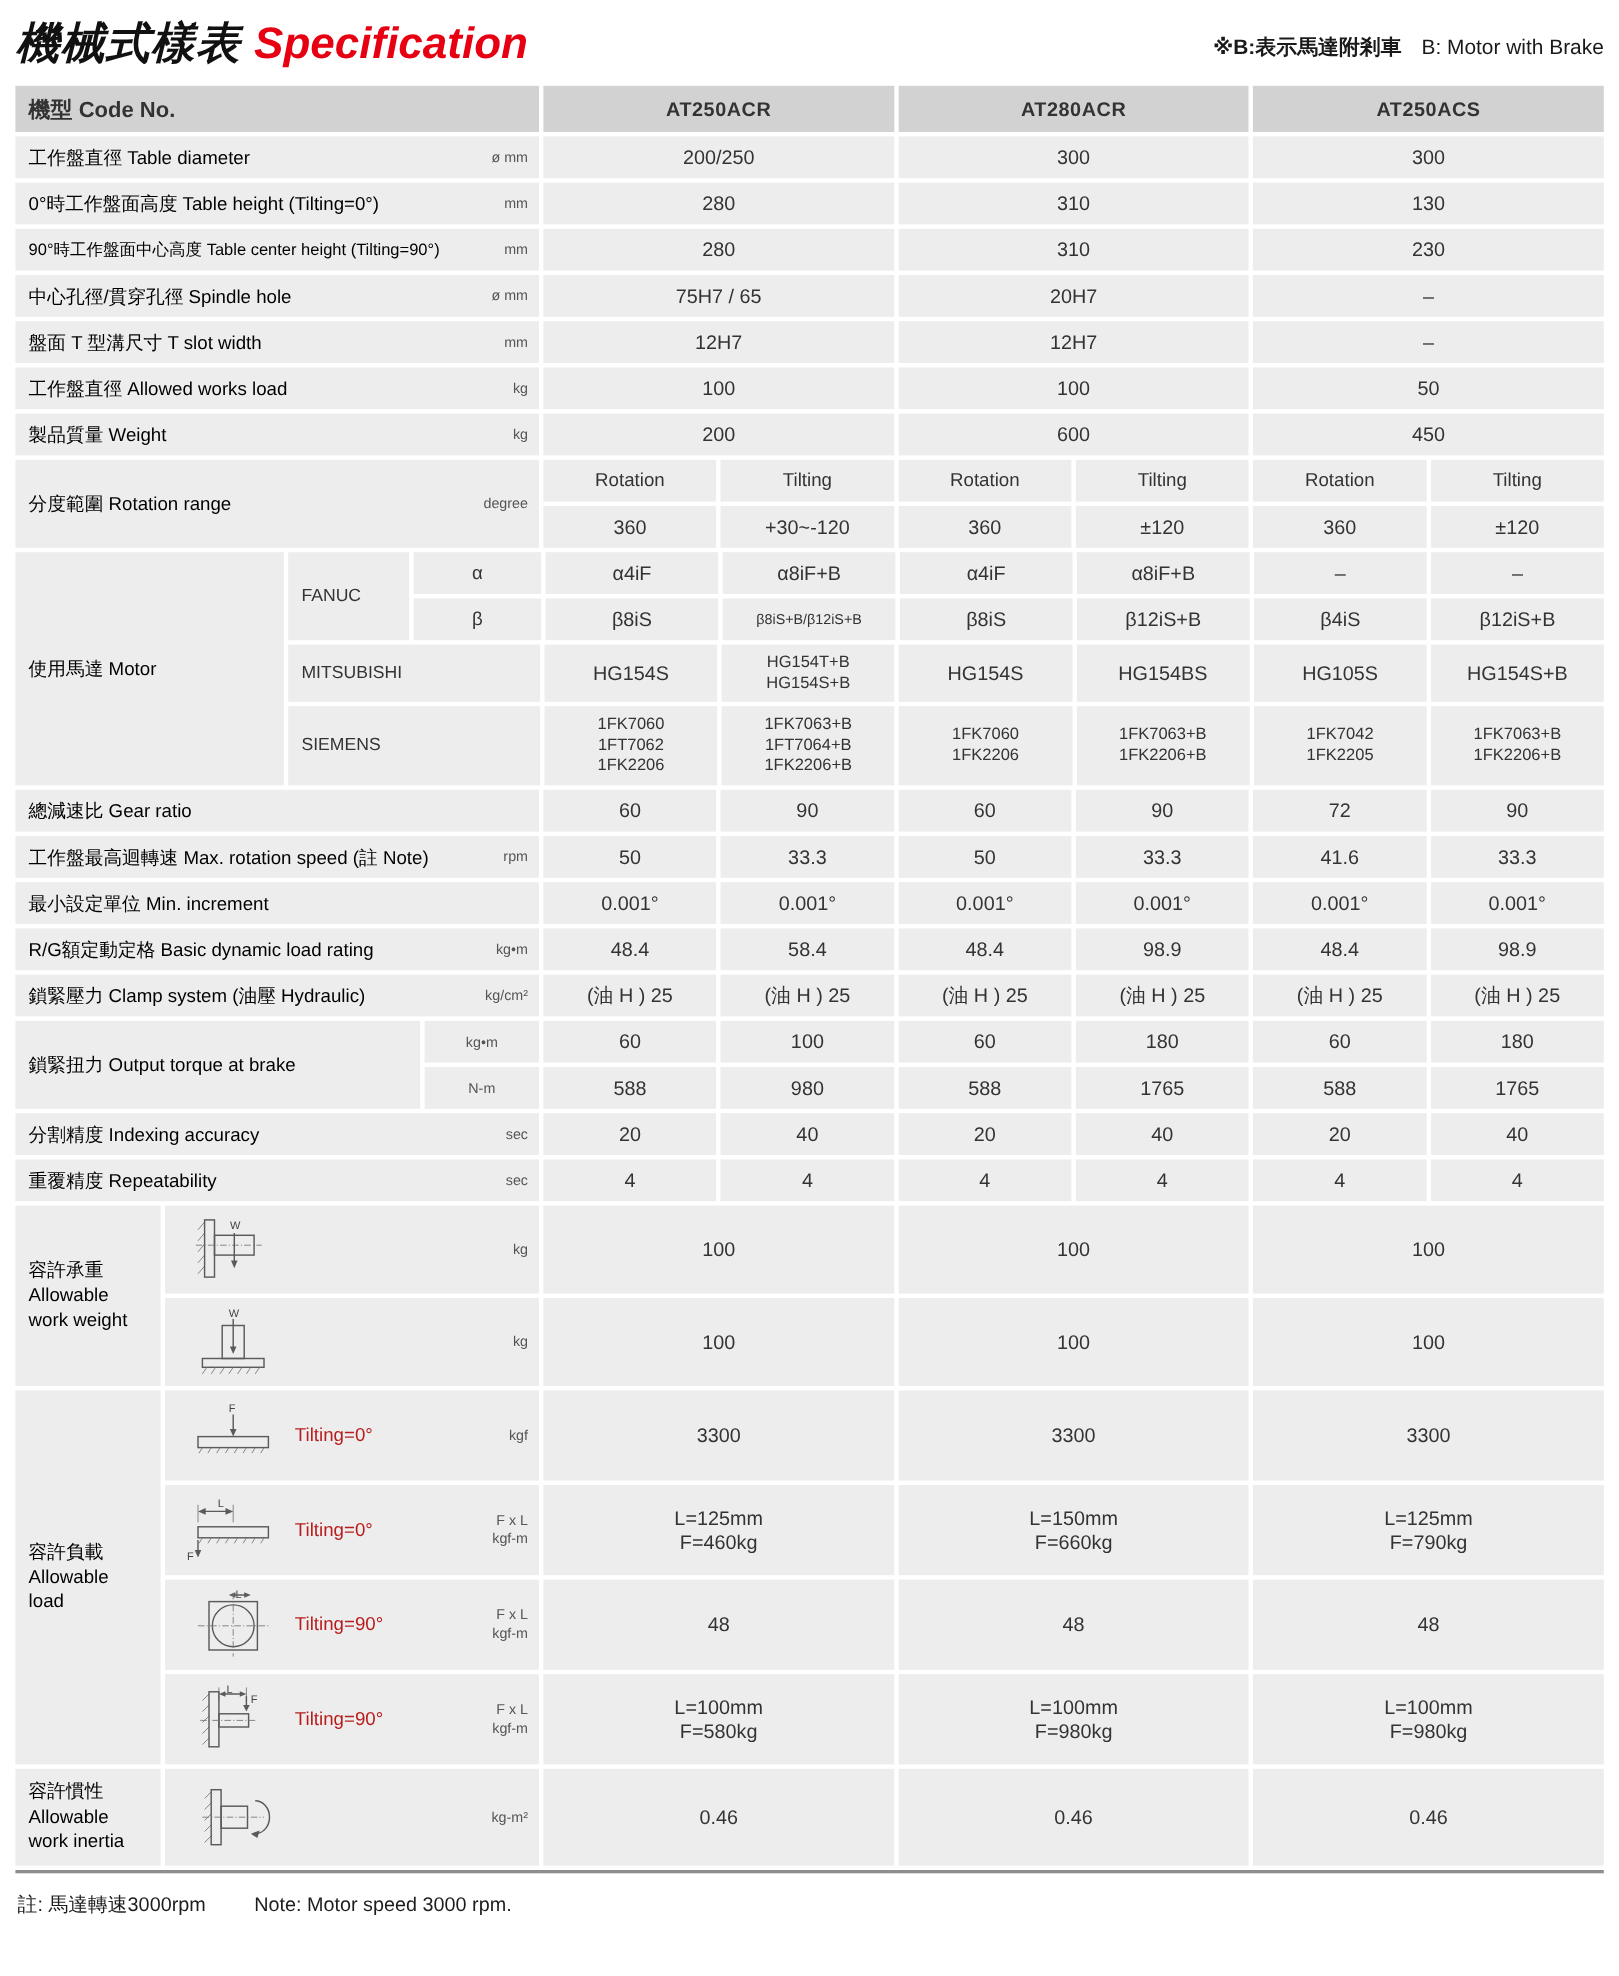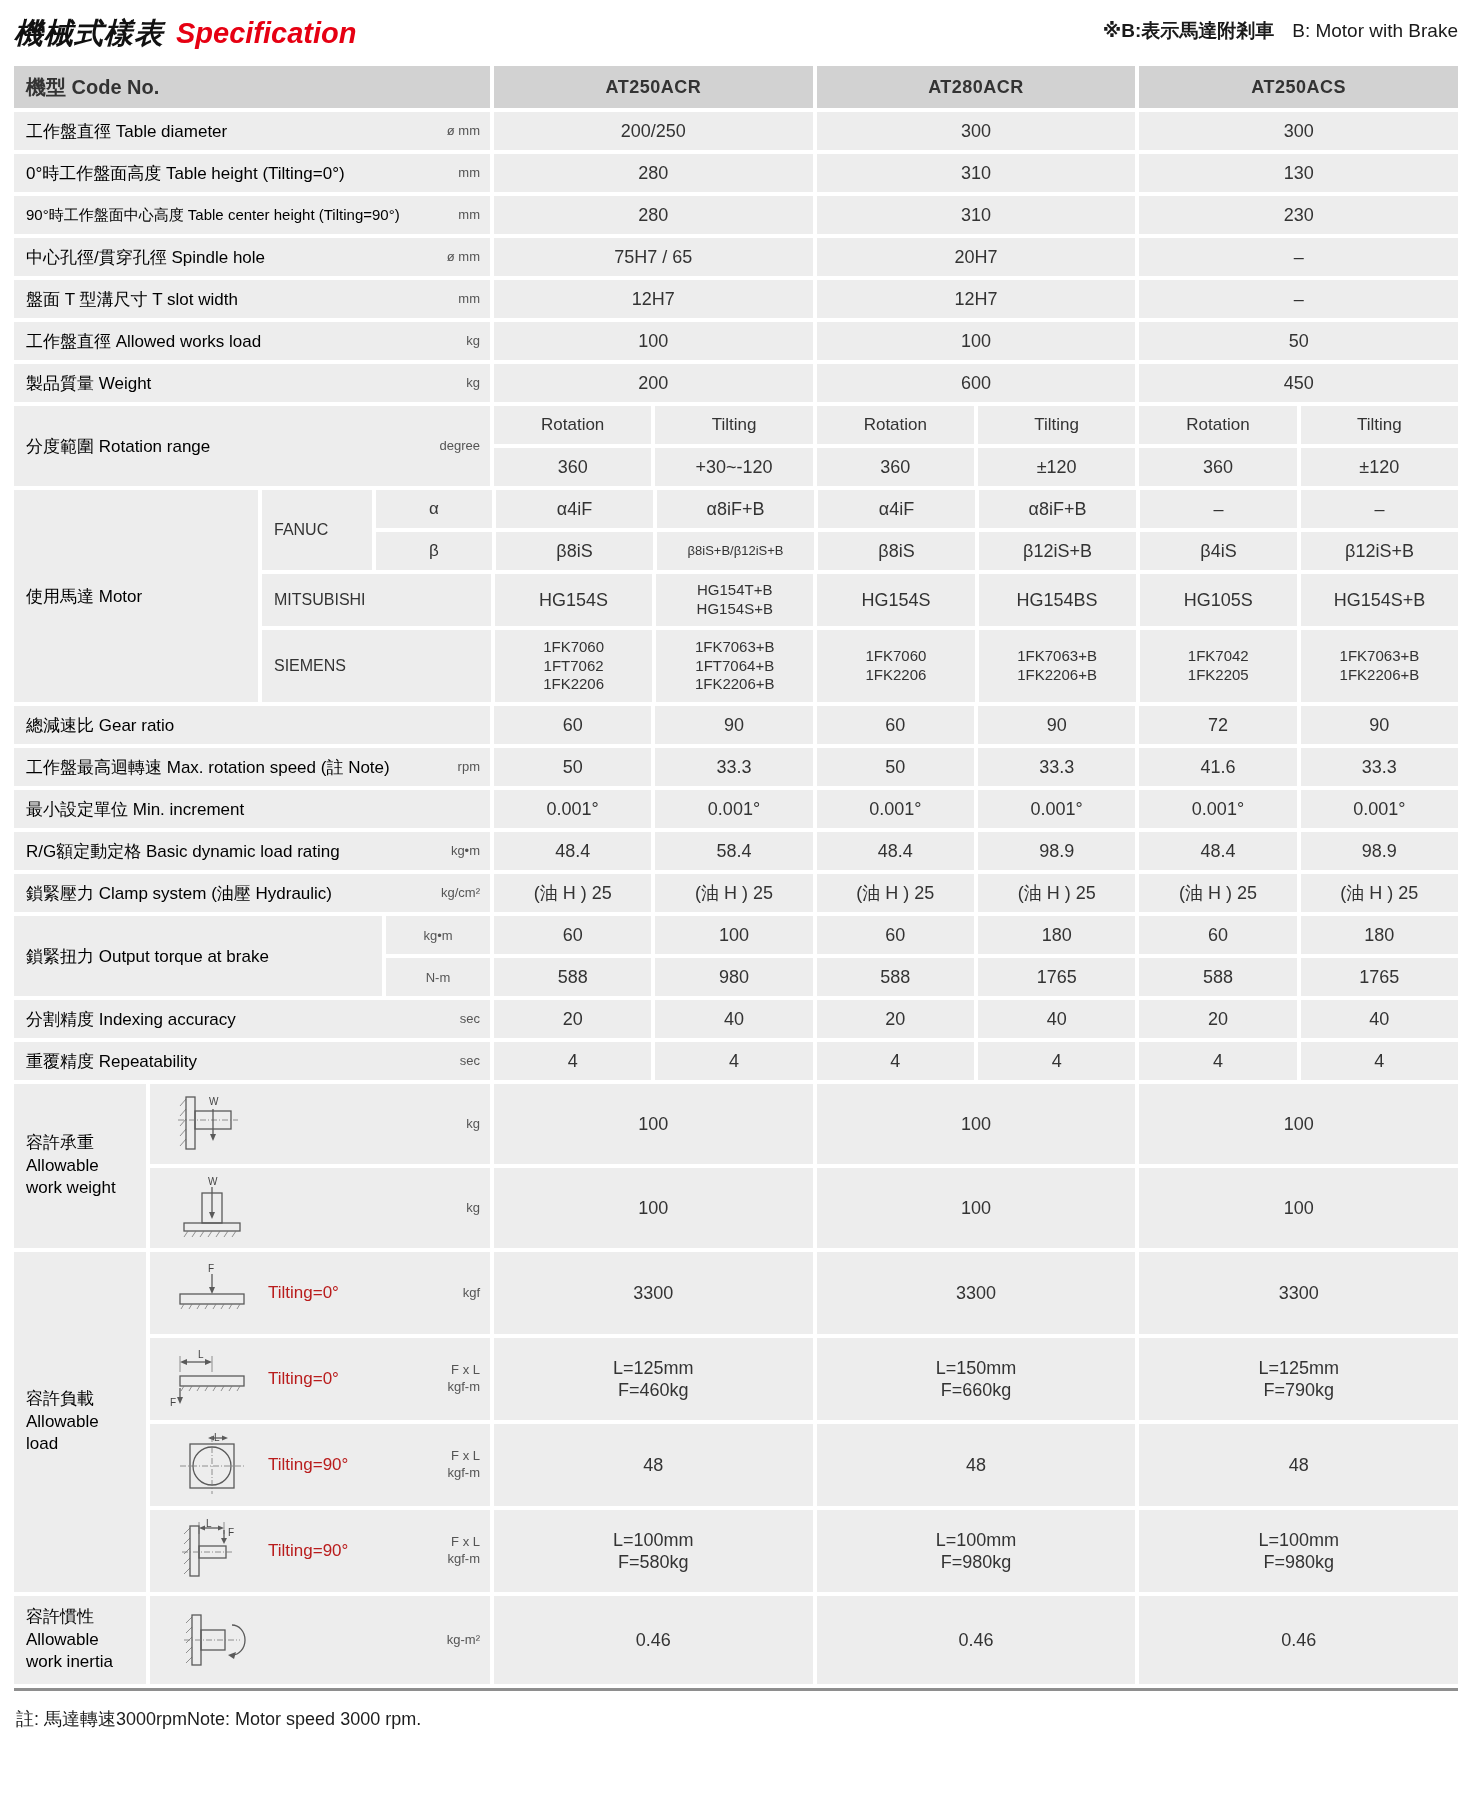--- a/index.html
+++ b/index.html
@@ -1,18 +1,18 @@
 <!DOCTYPE html>
 <html><head>
 <meta charset="utf-8">
 <style>
   html,body{margin:0;padding:0;background:#fff;font-family:"Liberation Sans","DejaVu Sans",sans-serif;color:#333;}
   .page{width:1444px;padding:10px 14px 0 14px;}
   .titlebar{display:flex;justify-content:space-between;align-items:flex-end;margin:8px 0 16px 0;}
-  .title{font-size:29px;font-weight:bold;font-style:italic;line-height:1.1;white-space:nowrap;}
+  .title{font-size:40px;font-weight:bold;font-style:italic;line-height:1.1;white-space:nowrap;}
   .title .zh{color:#111;letter-spacing:1px;}
   .title .en{color:#e60012;margin-left:12px;}
   .brake-note{font-size:19px;color:#1a1a1a;font-weight:600;padding-bottom:6px;white-space:nowrap;}
   .brake-note .en{font-weight:500;margin-left:18px;}
 
   .grid{width:1444px;}
   .row{display:flex;gap:4px;margin-top:4px;align-items:stretch;}
   .vcol{display:flex;flex-direction:column;gap:4px;flex:1 1 0;min-width:0;}
   .vcol > .row{margin-top:0;}
   .cell{background:#ededed;display:flex;align-items:center;justify-content:center;min-height:38px;box-sizing:border-box;}
@@ -42,21 +42,21 @@
   .sec-label{width:132px;flex:none;justify-content:flex-start;padding-left:12px;font-size:17px;white-space:pre-line;line-height:1.35;color:#000000;}
   .diagram{width:340px;flex:none;justify-content:flex-start;padding:4px 10px 4px 16px;}
   .diagram svg{flex:none;}
   .cap{font-size:17px;margin-left:2px;color:#b91c1c;white-space:nowrap;}
   .unit2{margin-left:auto;font-size:13px;color:#555;white-space:pre-line;text-align:right;line-height:1.3;}
   .row.ww .cell{min-height:80px;}
   .row.ld .cell{min-height:82px;}
   .row.inr .cell{min-height:88px;}
 
   .bottom-line{height:3px;background:#8e8e8e;margin-top:4px;}
-  .footer{display:flex;align-items:baseline;margin:16px 0 18px 2px;font-size:18px;color:#1d1d1d;}
+  .footer{display:flex;gap:44px;align-items:baseline;margin:16px 0 18px 2px;font-size:18px;color:#1d1d1d;}
 
   svg .ln{stroke:#5a5a5a;stroke-width:1.3;fill:none;}
   svg .thin{stroke:#777;stroke-width:.8;fill:none;}
   svg .dash{stroke:#777;stroke-width:.8;fill:none;stroke-dasharray:6 2 1 2;}
   svg .fillg{fill:#5a5a5a;stroke:none;}
   svg text{font-size:10px;fill:#444;font-family:"Liberation Sans",sans-serif;}
 </style>
 </head>
 <body>
 

